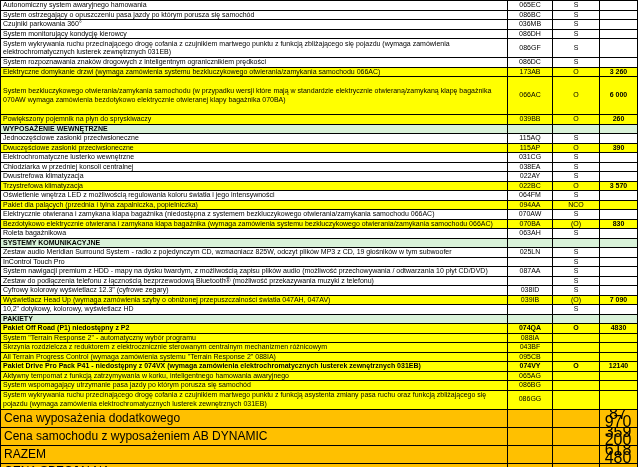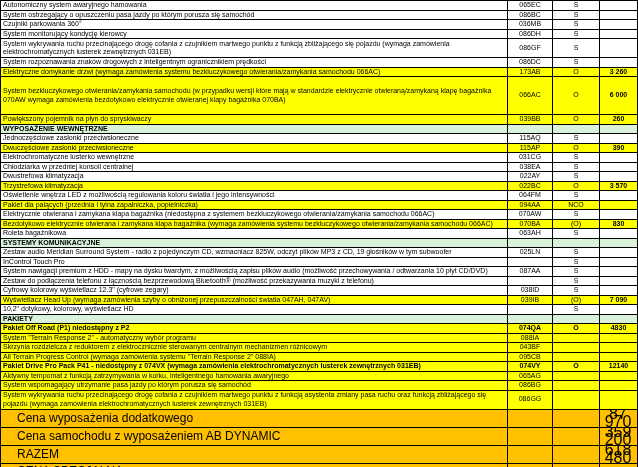--- a/index.html
+++ b/index.html
@@ -28,21 +28,21 @@
     word-wrap:break-word;
   }
   td.code, td.status, td.price { text-align:center; padding:0 1px; }
   tr.bg-white   td { background:#ffffff; }
   tr.bg-yellow  td { background:#ffff00; }
   tr.bg-section td { background:#d9f2d9; }
   tr.bg-total   td { background:#ffc000; }
   tr.rowbold td { font-weight:bold; }
   tr.bg-section td.desc { font-weight:bold; }
   td.price.val { font-weight:bold; }
-  tr.bg-total td.desc  { font-size:12px; line-height:14px; padding-left:16px; }
+  tr.bg-total td.desc  { font-size:12px; line-height:14px; padding-left:3px; }
   tr.bg-total td.price { font-size:16px; padding-right:2px; }
 </style>
 </head>
 <body>
 
 <div class="sheet">
   <table class="pricelist">
     <colgroup>
       <col class="c-desc">
         <col class="c-code">

